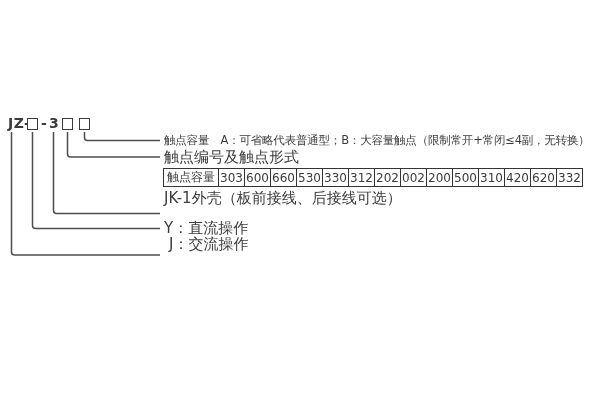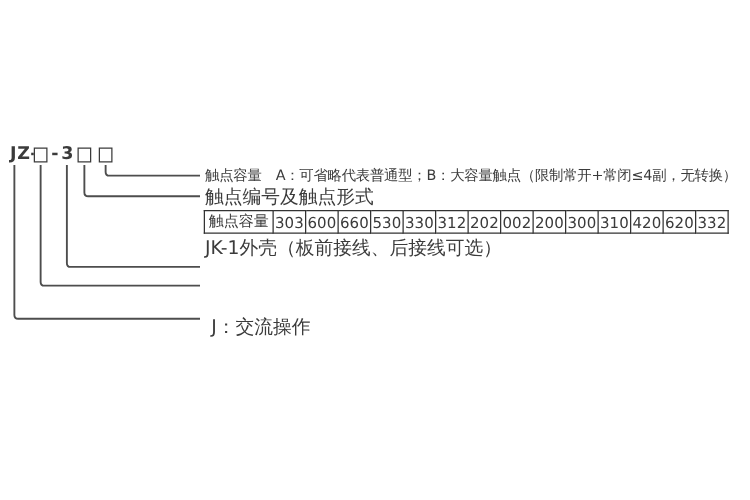--- a/index.html
+++ b/index.html
@@ -61,36 +61,37 @@
       <path d="M32.5 132 L32.5 225.5 Q32.5 228.5 35.5 228.5 L160 228.5"></path>
       <path d="M53.5 132 L53.5 210.5 Q53.5 213.5 56.5 213.5 L160 213.5"></path>
       <path d="M67.5 132 L67.5 154 Q67.5 157 70.5 157 L160 157"></path>
       <path d="M84.5 132 L84.5 137.5 Q84.5 140.5 87.5 140.5 L160 140.5"></path>
     </g>
   </svg>
 
   <div class="callout small" style="top:133px;">触点容量　A：可省略代表普通型；B：大容量触点（限制常开+常闭≤4副，无转换）</div>
   <div class="callout" style="top:150px;">触点编号及触点形式</div>
   <div class="callout" style="top:191px;">JK-1外壳（板前接线、后接线可选）</div>
-  <div class="callout" style="top:254px;left:169px;">J：交流操作</div>
+  <div class="callout" style="top:221px;">Y：直流操作</div>
+  <div class="callout" style="top:237px;left:169px;">J：交流操作</div>
 
   <table class="contact-table">
     <tbody>
     <tr>
       <th class="rowhead">触点容量</th>
     <td>303</td>
           <td>600</td>
           <td>660</td>
           <td>530</td>
           <td>330</td>
           <td>312</td>
           <td>202</td>
           <td>002</td>
           <td>200</td>
-          <td>300</td>
+          <td>500</td>
           <td>310</td>
           <td>420</td>
           <td>620</td>
           <td>332</td>
         </tr>
   </tbody>
     </table>
 
 </div>
 

